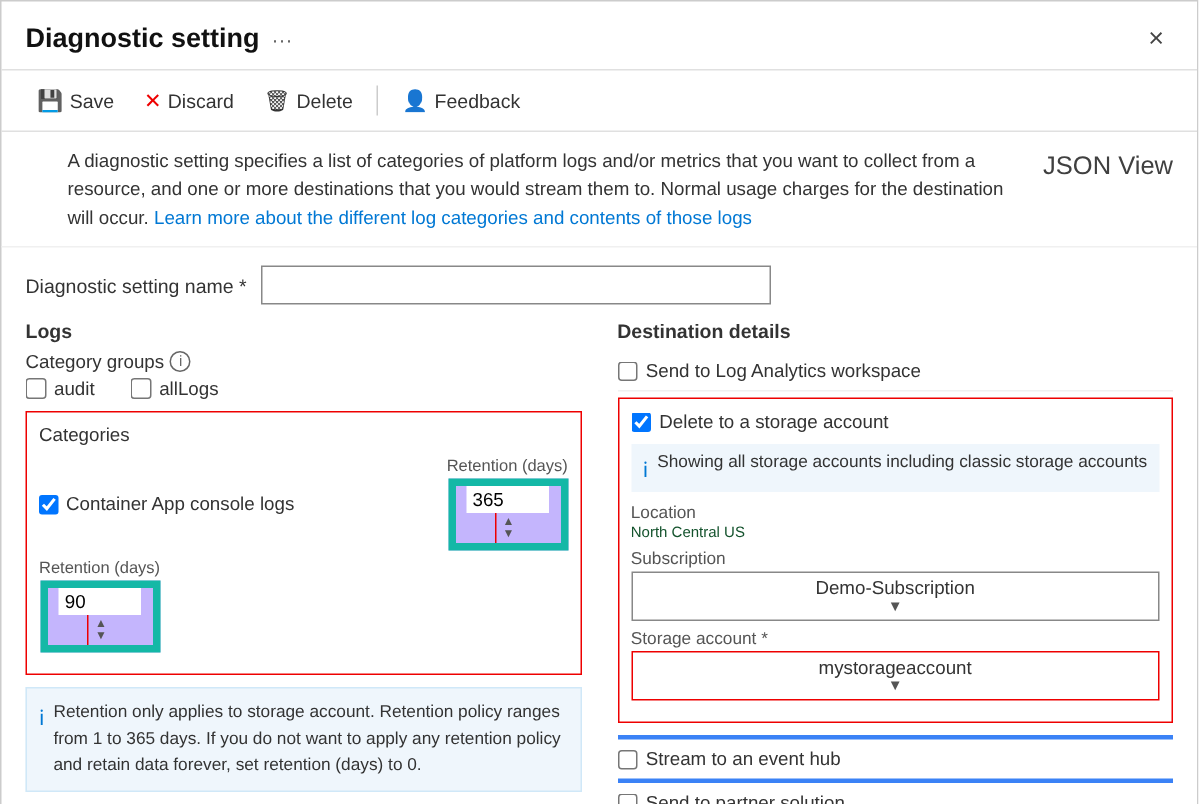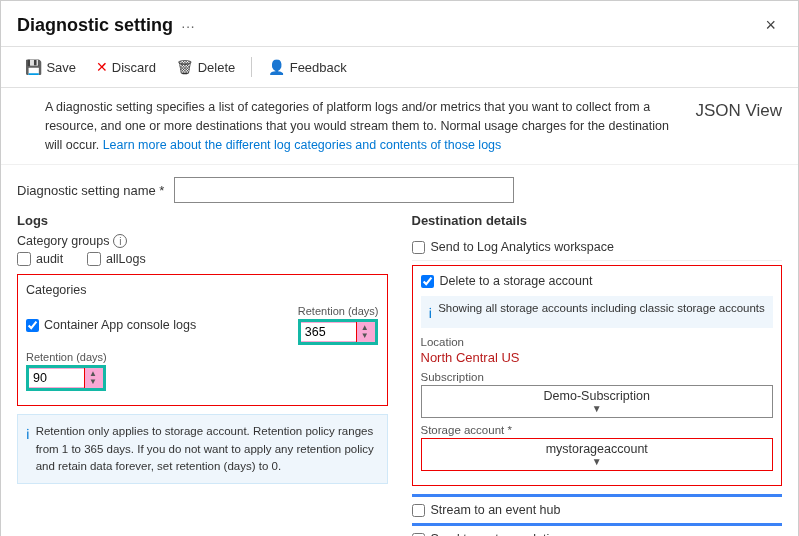--- a/index.html
+++ b/index.html
@@ -160,29 +160,30 @@
     }
     .category-left {
       display: flex;
       align-items: center;
       gap: 5px;
       font-size: 12.5px;
     }
     .retention-group {
       display: flex;
       flex-direction: column;
-      align-items: flex-start;
+      align-items: flex-end;
     }
     .retention-label { font-size: 11px; color: #555; margin-bottom: 2px; }
     .retention-input-wrap {
       display: flex;
       align-items: center;
-      border: 3px solid #14b8a6;
-      background: #f9a8d4;
+      border: 5px solid #14b8a6;
+      background: #c4b5fd;
       width: 80px;
+      flex-direction: column;
     }
     .retention-input {
       border: none;
       outline: none;
       font-size: 12.5px;
       padding: 2px 4px;
       width: 55px;
     }
     .retention-arrow {
       display: flex;
@@ -236,21 +237,21 @@
       border: none;
       padding: 6px 8px;
       display: flex;
       gap: 6px;
       font-size: 11.5px;
       color: #333;
       margin-bottom: 8px;
     }
     .field-group { margin-bottom: 6px; }
     .field-label { font-size: 11.5px; color: #555; margin-bottom: 2px; }
-    .field-value { font-size: 13px; color: #b91c1c; margin-bottom: 4px; }
+    .field-value { font-size: 10px; color: #14532d; margin-bottom: 4px; }
     .dropdown-wrap {
       display: flex;
       align-items: center;
       border: 1px solid #888;
       background: #fff;
       padding: 3px 6px;
       font-size: 12.5px;
       justify-content: space-between;
       cursor: pointer;
       flex-direction: column;

